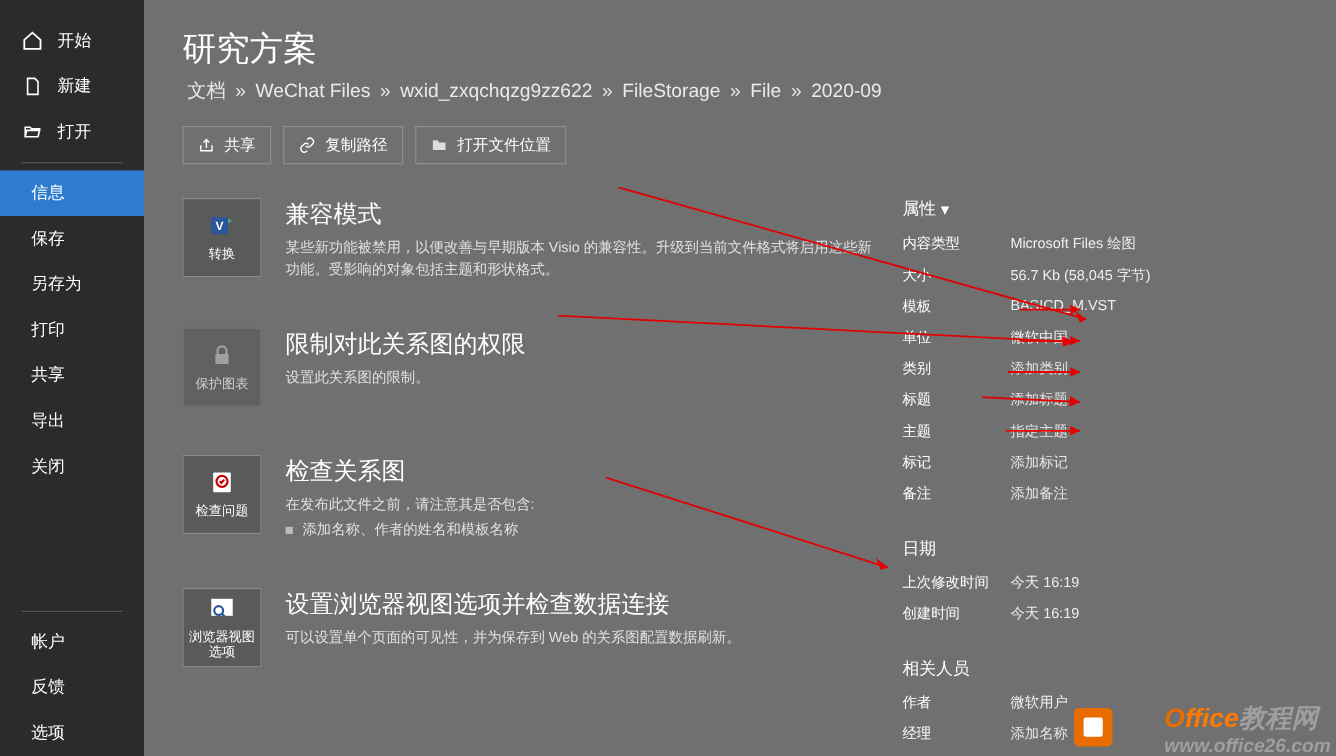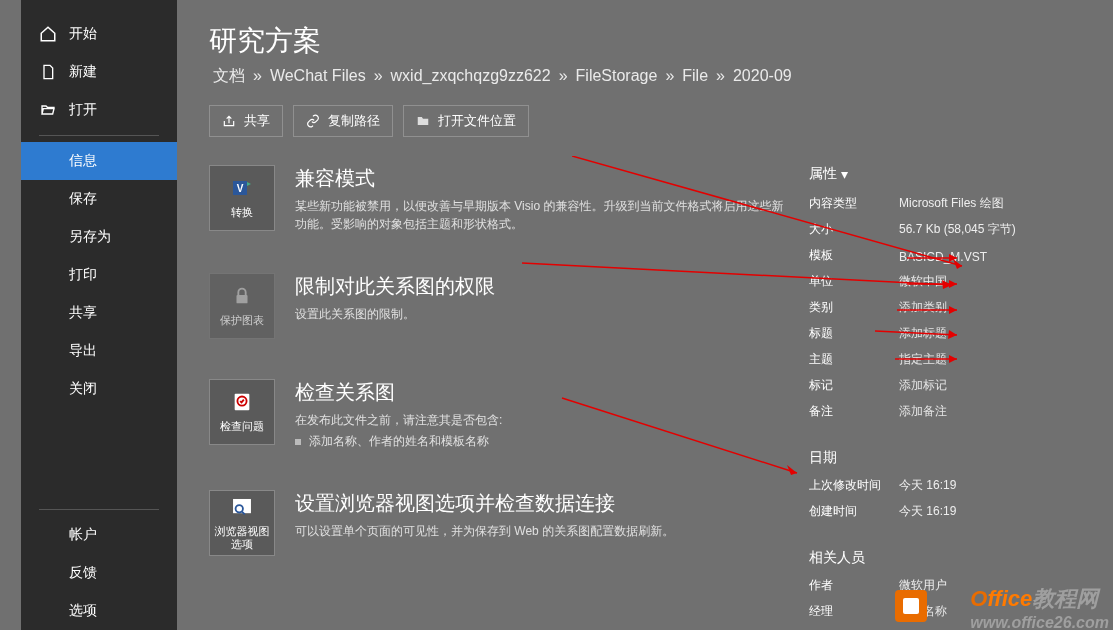--- a/index.html
+++ b/index.html
@@ -1,25 +1,25 @@
 <!DOCTYPE html>
 <html><head>
   <meta charset="utf-8">
   <style>
     * { margin: 0; padding: 0; box-sizing: border-box; font-family: "Microsoft YaHei", "Segoe UI", sans-serif; }
     body { width: 1113px; height: 630px; background: #707070; color: #fff; overflow: hidden; position: relative; }
     .container { display: flex; width: 100%; height: 100%; }
     
-    .sidebar { width: 156px; background: #2b2b2b; display: flex; flex-direction: column; padding-top: 15px; margin-left: 21px; }
+    .sidebar { width: 120px; background: #2b2b2b; display: flex; flex-direction: column; padding-top: 15px; }
     .sidebar-item { display: flex; align-items: center; padding: 10px 18px; color: #fff; font-size: 14px; cursor: pointer; gap: 12px; }
     .sidebar-item.active { background: #2e7bd0; }
     .sidebar-item .icon { width: 18px; height: 18px; display: flex; align-items: center; justify-content: center; }
     .divider { height: 1px; background: #555; margin: 6px 18px; }
     .spacer { flex: 1; }
-    .sidebar-item.no-icon { padding-left: 48px; }
+    .sidebar-item.no-icon { padding-left: 26px; }
     
     .main { flex: 1; padding: 22px 20px 0 32px; overflow: hidden; position: relative; }
     .page-title { font-size: 28px; font-weight: 300; margin-bottom: 6px; }
     .breadcrumb { font-size: 16px; color: #eaeaea; margin-bottom: 18px; }
     .breadcrumb span { margin: 0 4px; }
     
     .toolbar { display: flex; gap: 10px; margin-bottom: 28px; }
     .tbtn { border: 1px solid #909090; background: transparent; color: #fff; padding: 6px 12px; font-size: 13px; display: flex; align-items: center; gap: 8px; cursor: pointer; }
     .tbtn .ic { width: 14px; height: 14px; display: inline-flex; align-items: center; justify-content: center; }
     
@@ -31,21 +31,21 @@
     .tile .ticon { width: 24px; height: 24px; margin-bottom: 6px; display:flex; align-items:center; justify-content:center; }
     .tile .tlabel { font-size: 11px; color: #fff; text-align: center; line-height: 1.2; }
     .section-body { flex: 1; }
     .section-title { font-size: 20px; font-weight: 400; color: #fff; margin-bottom: 5px; }
     .section-desc { font-size: 12px; color: #e0e0e0; line-height: 1.5; }
     .bullet-row { display:flex; align-items:center; gap:8px; margin-top:4px; font-size:12px; color:#e0e0e0; }
     .bullet-row .sq { width:6px; height:6px; background:#bbb; }
     
     .props { flex: 1; padding-left: 20px; }
     .prop-head { font-size: 14px; margin-bottom: 12px; display:flex; align-items:center; gap:4px; }
-    .prop-row { display: flex; font-size: 12px; margin-bottom: 9px; align-items: flex-end; }
+    .prop-row { display: flex; font-size: 12px; margin-bottom: 9px; align-items: flex-start; }
     .prop-label { width: 90px; color: #fff; }
     .prop-value { color: #eee; }
     .prop-value.muted { color: #e5e5e5; cursor:pointer; }
     .prop-section-title { font-size: 14px; margin: 29px 0 10px; color:#fff; }
     
     .arrow { position: absolute; pointer-events: none; }
     .watermark { position: absolute; right: 4px; bottom: -2px; display: flex; flex-direction: column; align-items: flex-start; font-style: italic; font-weight: bold; z-index:5; }
     .watermark .r1 { color: #ff7a00; font-size: 22px; }
     .watermark .r1 .o { color: #e96c00; }
     .watermark .r1 .grey { color: #9f9f9f; font-style:italic; }

